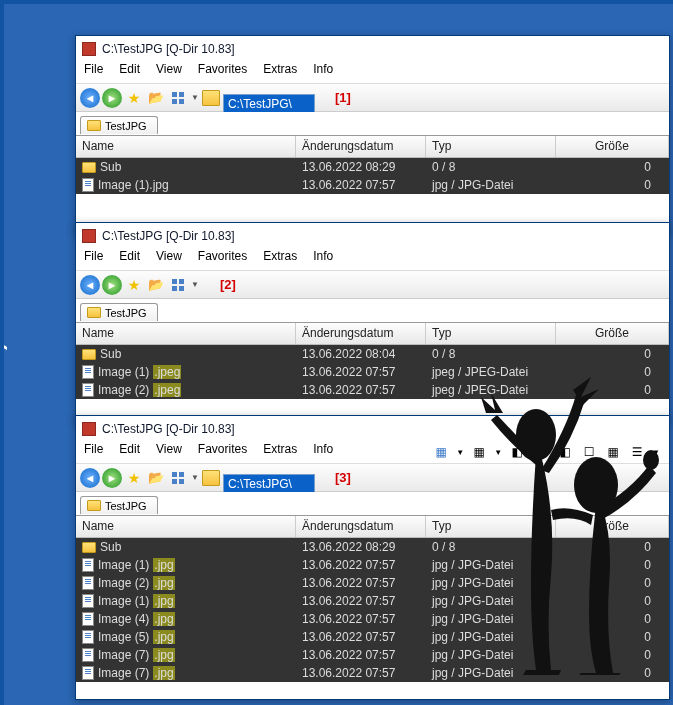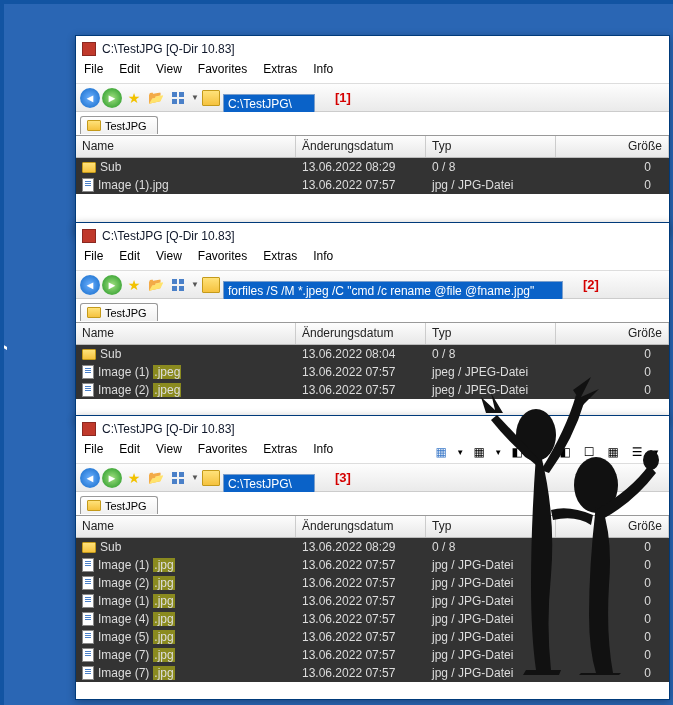--- a/index.html
+++ b/index.html
@@ -37,21 +37,21 @@
   
   .tabbar { height: 24px; display: flex; align-items: center; padding-left: 4px; background: #fff; border-bottom: 1px solid #999; position: relative;}
   .tab { display: flex; align-items: center; gap: 4px; padding: 3px 10px 2px 6px; border: 1px solid #999; border-bottom: none; background: linear-gradient(#fff,#f0f0f0); border-radius: 3px 3px 0 0; font-size: 11px; position: relative; top: 1px;}
   .tab-folder { width: 14px; height: 11px; background: linear-gradient(#ffe27a,#f5c23e); border: 1px solid #c49a1a; border-radius: 1px;}
   
   .colhead { height: 22px; display: flex; background: linear-gradient(#fdfdfd,#e8e8e8); border-bottom: 1px solid #bbb; }
   .colhead > div { padding: 3px 6px; border-right: 1px solid #ccc; color: #222; font-size: 12px;}
   .c-name { flex: 0 0 220px; }
   .c-date { flex: 0 0 130px; }
   .c-type { flex: 0 0 130px; }
-  .c-size { flex: 1 1 auto; text-align: right; }
+  .c-size { flex: 1 1 auto; text-align: center; }
   
   .filelist { background: #333; color: #ddd; overflow: hidden;}
   .row { height: 18px; display: flex; align-items: center; font-size: 12px; }
   .row > div { padding: 0 6px; white-space: nowrap; overflow: hidden; }
   .row .c-name { display: flex; align-items: center; gap: 4px; }
   .row .c-size { text-align: right; padding-right: 18px;}
   .folder-icon { width: 14px; height: 11px; background: linear-gradient(#ffe27a,#f5c23e); border: 1px solid #c49a1a; border-radius: 1px; flex-shrink:0;}
   .file-icon { width: 12px; height: 14px; background: #fff; border: 1px solid #888; position: relative; flex-shrink:0;}
   .file-icon::before { content:""; position:absolute; left:2px; top:2px; right:2px; height:6px; background: repeating-linear-gradient(#4a80c8 0,#4a80c8 1px,transparent 1px,transparent 2px);}
   .hl { background: #8a8a1f; padding: 0 1px;}
@@ -153,24 +153,20 @@
     <span class="tbtn folder-btn">📂</span>
     <span class="tbtn grid-btn">
         <svg width="14" height="14">
           <rect x="1" y="1" width="5" height="5" fill="#4a80c8"></rect>
           <rect x="8" y="1" width="5" height="5" fill="#4a80c8"></rect>
           <rect x="1" y="8" width="5" height="5" fill="#4a80c8"></rect>
           <rect x="8" y="8" width="5" height="5" fill="#4a80c8"></rect>
         </svg>
       </span>
     <span class="dd">▼</span>
-    <div class="addr">
-      <span class="addr-folder"></span>
-      <input class="addr-input sel" style="width: 340px;" value="forfiles /S /M *.jpeg /C &quot;cmd /c rename @file @fname.jpg&quot;">
-    </div>
     <span class="marker">[2]</span>
   </div>
   <div class="tabbar">
     <div class="tab">
         <span class="tab-folder"></span>
         <span>TestJPG</span>
       </div>
   </div>
   <div class="colhead">
     <div class="c-name">Name</div>

